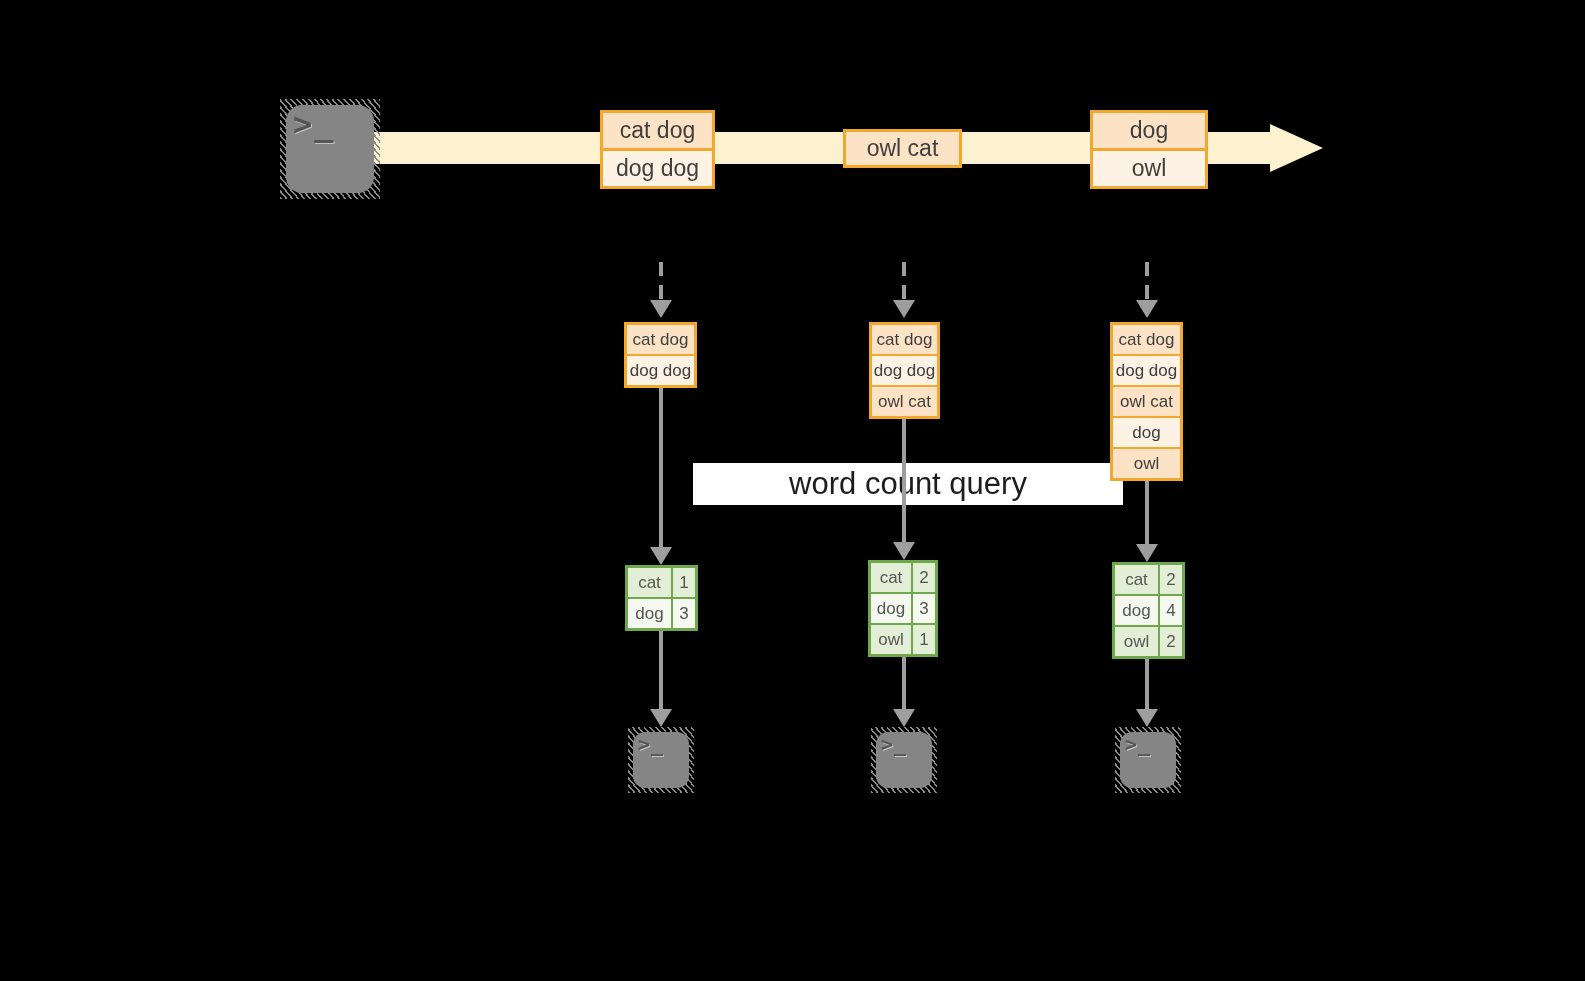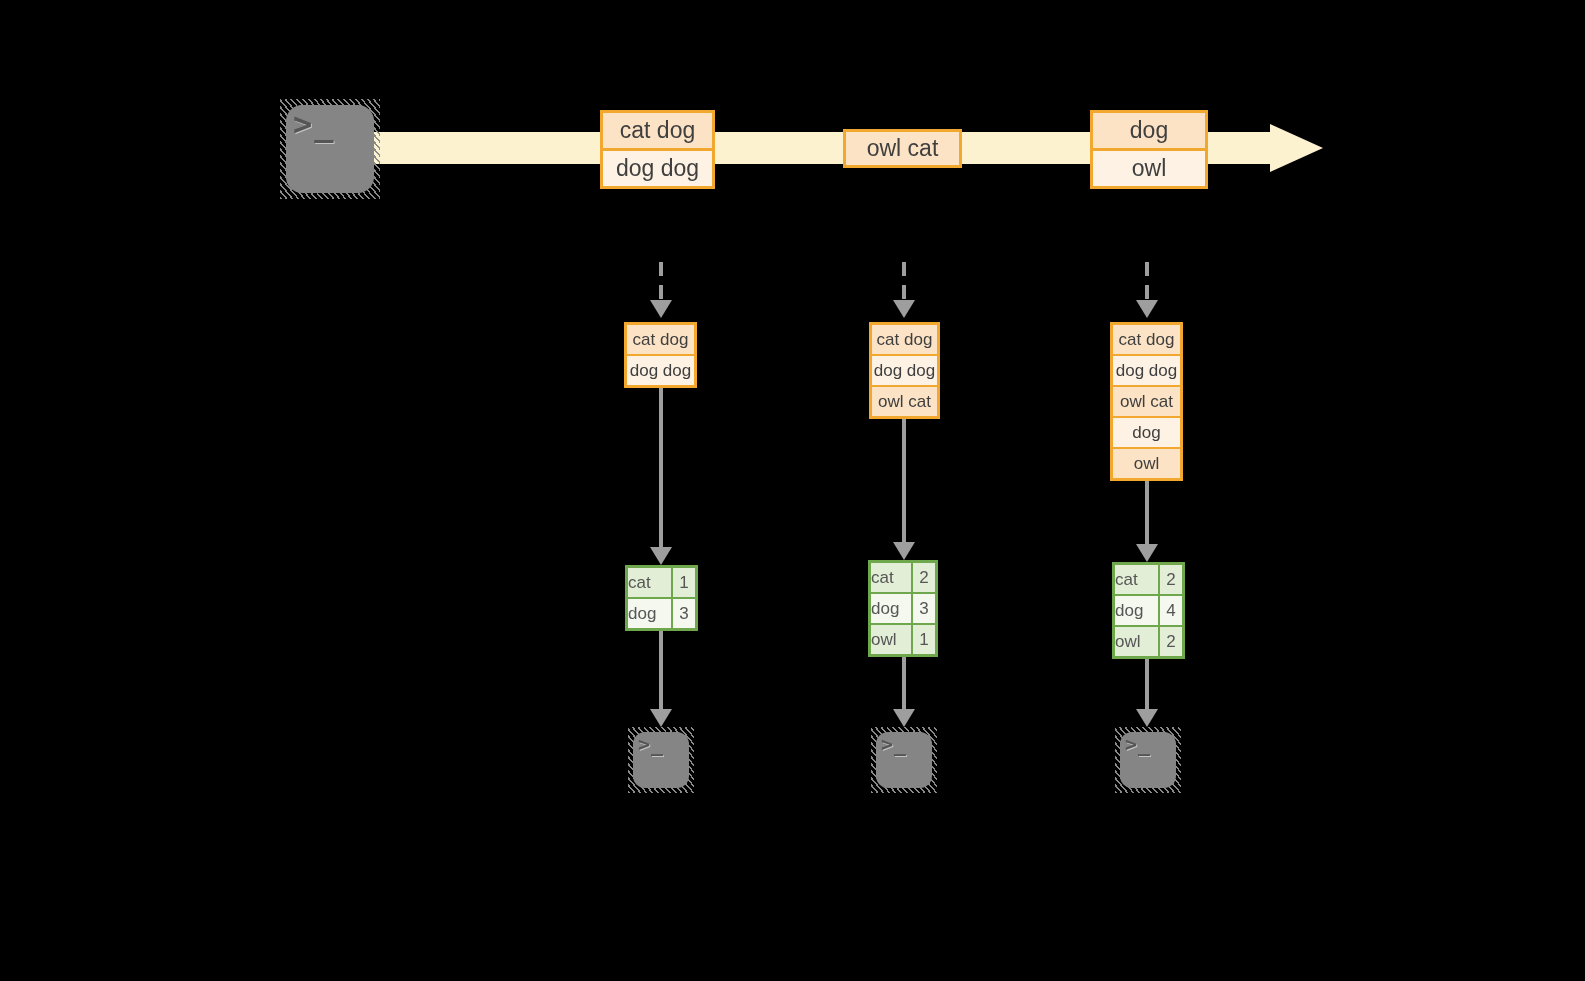--- a/index.html
+++ b/index.html
@@ -68,21 +68,21 @@
   .stack-3{left:1110px;top:322px;width:67px;}
 
   
   .query-band{left:693px;top:463px;width:430px;height:42px;background:#fff;z-index:2;
     text-align:center;line-height:42px;font-size:31px;color:#1d1d1d;}
 
   
   .gtable{z-index:5;border:3px solid var(--green);}
   .grow{display:flex;border-bottom:2px solid var(--green);}
   .grow:last-child{border-bottom:none;}
-  .gcell-word{flex:1;height:29px;line-height:29px;font-size:17px;color:#565656;}
+  .gcell-word{flex:1;height:29px;line-height:29px;text-align:center;font-size:17px;color:#565656;}
   .gcell-val{width:22px;height:29px;line-height:29px;text-align:center;font-size:17px;color:#565656;border-left:2px solid var(--green);}
   .grow:nth-child(odd) .gcell-word,.grow:nth-child(odd) .gcell-val{background:var(--green-light);}
   .grow:nth-child(even) .gcell-word,.grow:nth-child(even) .gcell-val{background:var(--green-white);}
   .gtable-1{left:625px;top:565px;width:67px;}
   .gtable-2{left:868px;top:560px;width:64px;}
   .gtable-3{left:1112px;top:562px;width:67px;}
 </style>
 </head>
 <body>
 
@@ -125,20 +125,21 @@
     <div class="stack-row">owl cat</div>
   </div>
   <div class="abs stack stack-3">
     <div class="stack-row">cat dog</div>
     <div class="stack-row">dog dog</div>
     <div class="stack-row">owl cat</div>
     <div class="stack-row">dog</div>
     <div class="stack-row">owl</div>
   </div>
 
+  <div class="abs query-band">word count query</div>
 
   <div class="abs vline" style="left:659px;top:388px;height:159px;"></div>
   <div class="abs head-down" style="left:650px;top:547px;"></div>
   <div class="abs vline" style="left:902px;top:419px;height:123px;"></div>
   <div class="abs head-down" style="left:893px;top:542px;"></div>
   <div class="abs vline" style="left:1145px;top:479px;height:65px;"></div>
   <div class="abs head-down" style="left:1136px;top:544px;"></div>
 
   <div class="abs gtable gtable-1">
     <div class="grow">

